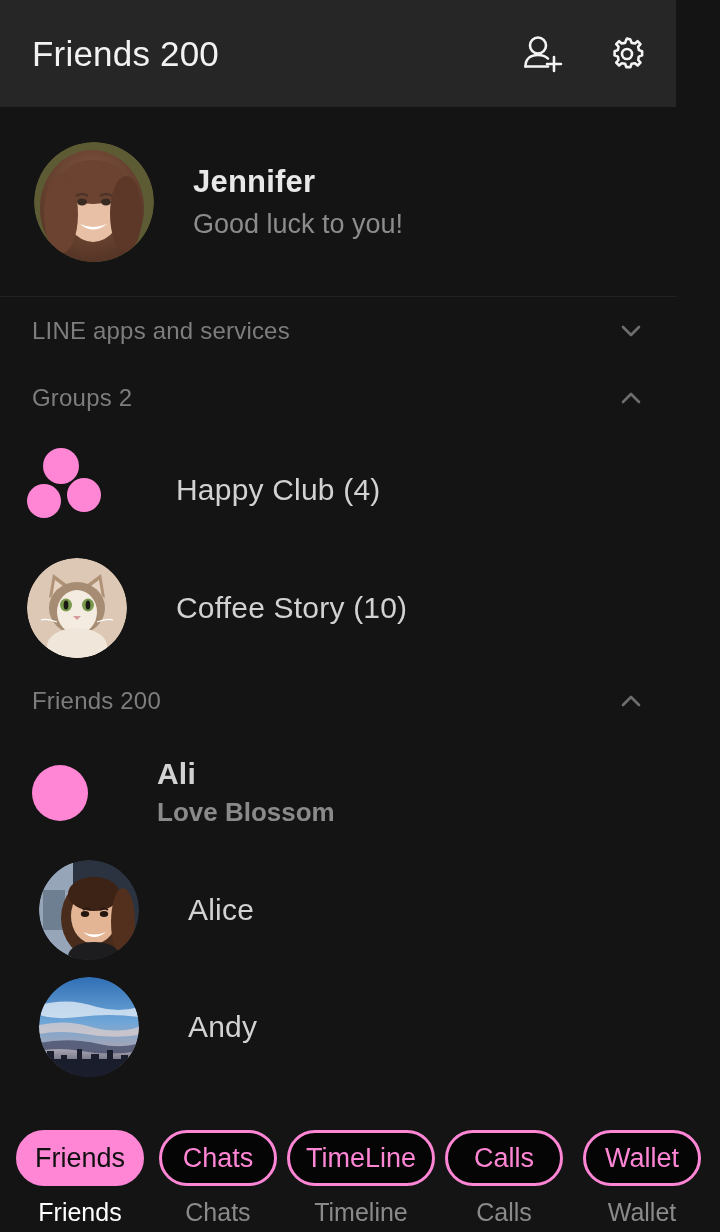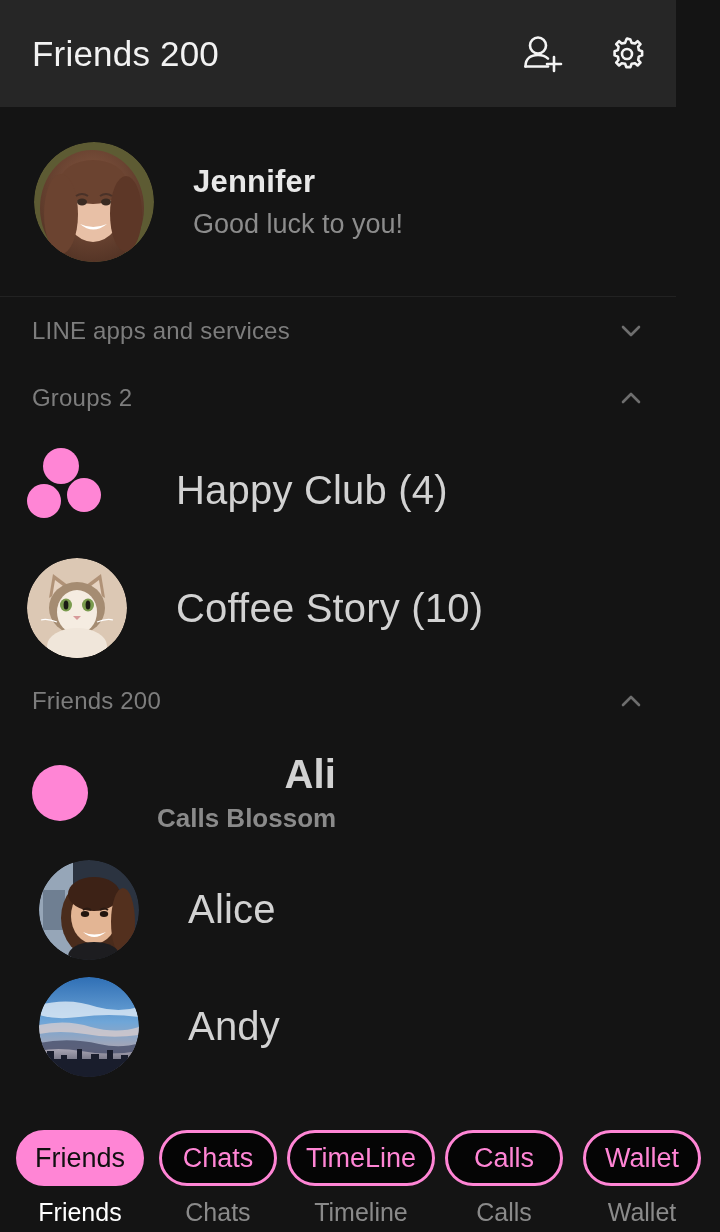--- a/index.html
+++ b/index.html
@@ -45,21 +45,21 @@
 
   
   .row { display:flex; align-items:center; cursor:pointer; }
   .row-groups { height:118px; padding-left:27px; }
   .row-friend { height:117px; padding-left:11px;margin-left:28px; }
   .row-ali { height:117px; padding-left:32px;font-weight:bold; }
   .av-100 { width:100px; height:100px; }
   .av-56  { width:56px; height:56px; background:#FF85D5; border-radius:50%; }
   .row-text { margin-left:49px; }
   .row-text-ali { margin-left:69px; }
-  .row-name { color:#d2d2d2; font-size:40px; letter-spacing:.2px;text-align:right; }
+  .row-name { color:#d2d2d2; font-size:30px; letter-spacing:.2px; }
   .row-sub { color:#8a8a8a; font-size:26px; margin-top:6px; }
 
   
   .group-icon { width:100px; height:100px; position:relative; flex:none; }
   .group-icon i { position:absolute; border-radius:50%; background:#FF85D5; display:block; }
   .gd1 { width:36px; height:36px; left:16px; top:8px; }
   .gd2 { width:34px; height:34px; left:0px;  top:44px; }
   .gd3 { width:34px; height:34px; left:40px; top:38px; }
 
   
@@ -197,21 +197,21 @@
     <div class="section-label">Friends 200</div>
     <svg class="chev" viewBox="0 0 30 30">
       <path d="M7 19 L15 11 L23 19" fill="none" stroke="#6e6e6e" stroke-width="2.6" stroke-linecap="round" stroke-linejoin="round"></path>
     </svg>
   </div>
 
   <div class="row row-ali">
     <div class="av-56"></div>
     <div class="row-text-ali">
       <div class="row-name">Ali</div>
-      <div class="row-sub">Calls Blossom</div>
+      <div class="row-sub">Love Blossom</div>
     </div>
   </div>
 
   <div class="row row-friend">
     <div class="avatar av-100">
       <svg viewBox="0 0 100 100" width="100" height="100">
         <defs>
             <clipPath id="cp3">
               <circle cx="50" cy="50" r="50"></circle>
             </clipPath>

